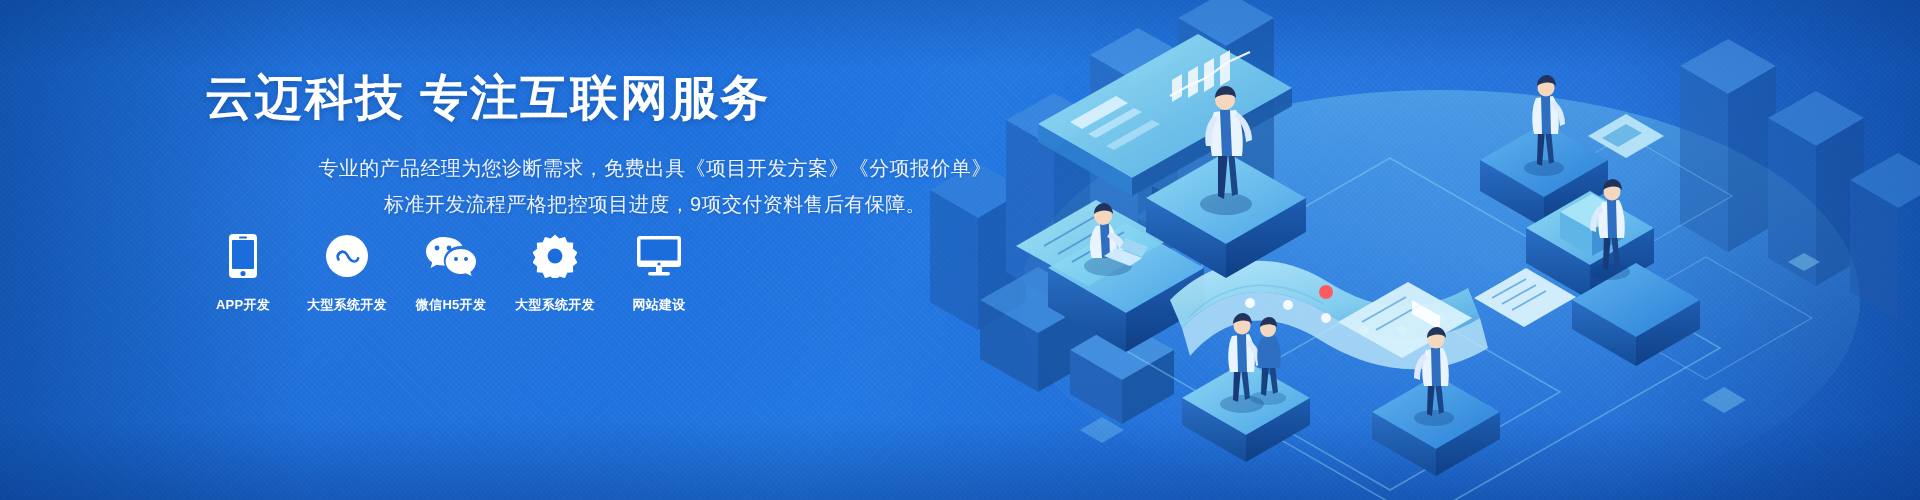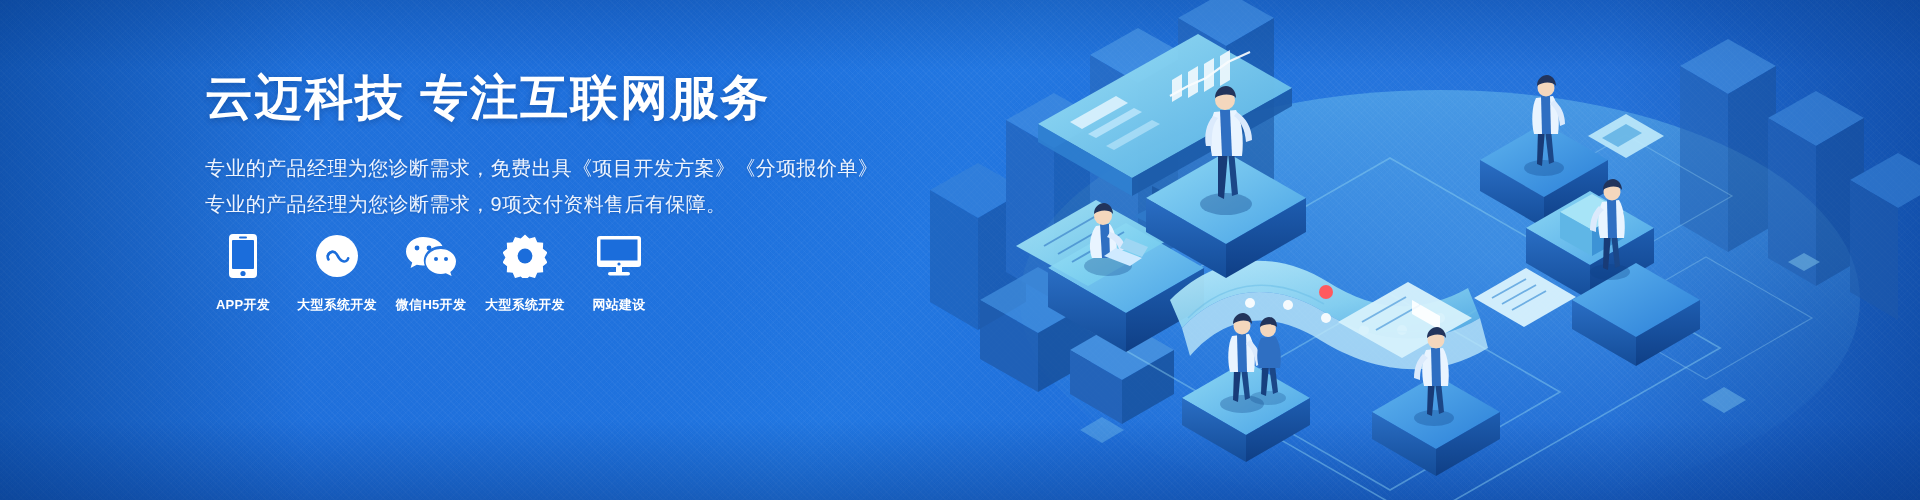--- a/index.html
+++ b/index.html
@@ -59,30 +59,30 @@
   }
   .subcopy {
     margin-top:22px;
     color:#eef4fe;
     font-size:20px;
     line-height:1.82;
     letter-spacing:0.4px;
     font-weight:400;
     text-shadow:0 1px 3px rgba(3,35,90,0.25);
   }
-  .subcopy .ln { display:block; white-space:nowrap; }
+  .subcopy .ln { display:block; white-space:nowrap;text-align:center; }
 
   
   .services {
     position:absolute;
     left:205px; top:232px;
     z-index:12;
     display:flex;
     align-items:flex-start;
-    gap:18px;
+    gap:28px;
   }
   .svc {
     width:76px;
     display:flex;
     flex-direction:column;
     align-items:center;
     cursor:pointer;
   }
   .svc-ico {
     height:48px;
@@ -410,21 +410,21 @@
         <polygon points="160,430 182,417 204,430 182,443" fill="#6fb9e8"></polygon>
         <polygon points="868,262 884,253 900,262 884,271" fill="#8ed3f1"></polygon>
       </g>
     </svg>
   </div>
 
   <div class="copy">
     <h1 class="headline">云迈科技 专注互联网服务</h1>
     <div class="subcopy">
       <span class="ln">专业的产品经理为您诊断需求，免费出具《项目开发方案》《分项报价单》</span>
-      <span class="ln">专业的产品经理为您诊断需求，9项交付资料售后有保障。</span>
+      <span class="ln">标准开发流程严格把控项目进度，9项交付资料售后有保障。</span>
     </div>
   </div>
 
   <div class="services">
 
     <div class="svc">
       <div class="svc-ico">
         <svg width="30" height="46" viewBox="0 0 30 46">
           <rect x="1" y="1" width="28" height="44" rx="4" ry="4" fill="#ffffff"></rect>
           <rect x="4" y="7" width="22" height="29" rx="1" fill="#1b6ddb"></rect>

